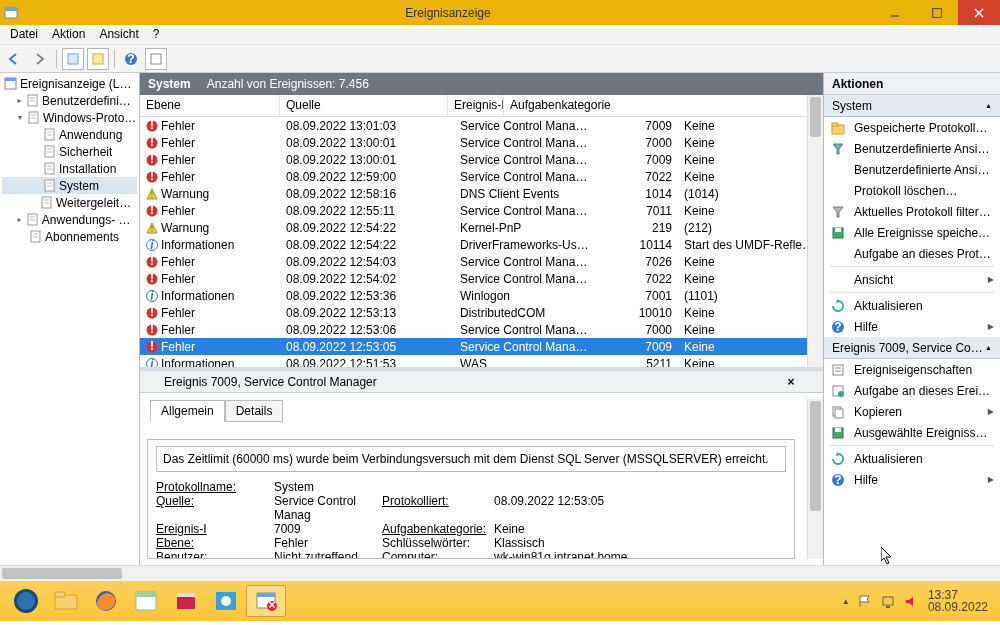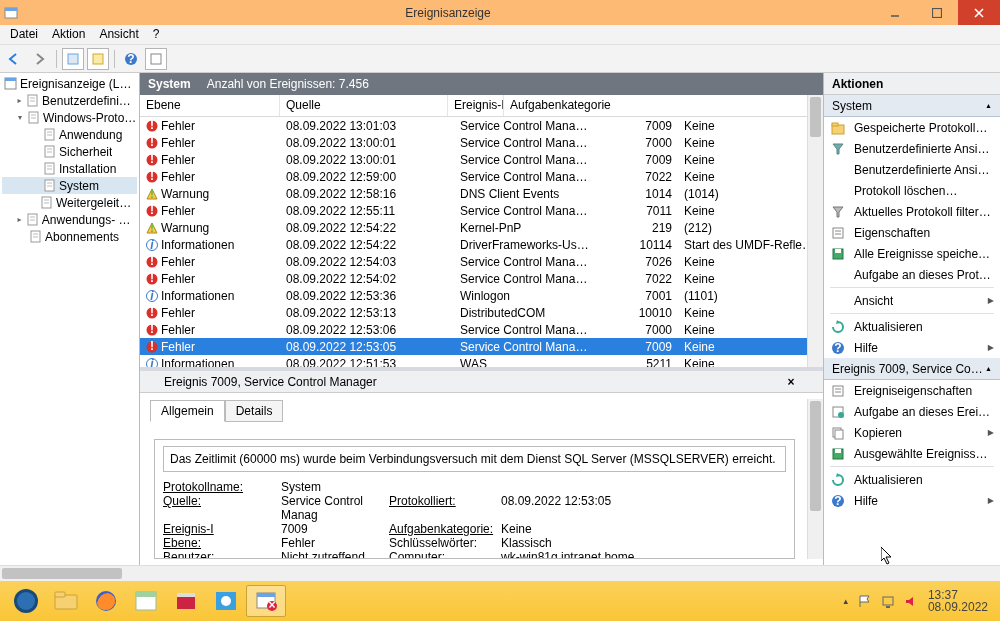--- a/index.html
+++ b/index.html
@@ -1,18 +1,18 @@
 <!DOCTYPE html>
 <html><head>
 <meta charset="utf-8">
 <style>
 *{box-sizing:border-box;margin:0;padding:0;font-family:"Segoe UI",Tahoma,sans-serif;font-size:12px;user-select:none}
 body{width:1000px;height:625px;overflow:hidden;background:#fff;position:relative}
 
-.titlebar{height:25px;background:#fdba74;display:flex;align-items:center}
+.titlebar{height:25px;background:#eab308;display:flex;align-items:center}
 .titlebar .icon{width:22px;display:flex;justify-content:center}
 .titlebar .title{flex:1;text-align:center;color:#333}
 .titlebar .ctl{width:42px;height:25px;display:flex;align-items:center;justify-content:center;color:#555}
 .titlebar .ctl svg{display:block}
 .titlebar .close{background:#d0402b;color:#fff}
 
 .menubar{height:20px;background:#f3f3f3;border-bottom:1px solid #e0e0e0;display:flex;align-items:flex-start;padding:0 4px;gap:2px}
 .menubar span{padding:2px 6px}
 
 .toolbar{height:28px;background:#f3f3f3;border-bottom:1px solid #ccc;display:flex;align-items:center;padding:0 4px;gap:3px}
@@ -45,21 +45,21 @@
 .gc{padding:0 6px;white-space:nowrap;overflow:hidden;text-overflow:ellipsis}
 .c0{width:140px}.c1{width:174px}.c2{width:168px}.c3{width:56px;text-align:right}.c4{flex:1}
 .cellic{width:12px;height:12px;display:inline-flex;align-items:center;justify-content:center;margin-right:3px;vertical-align:-2px}
 
 .detail{height:198px;border-top:4px solid #d6dae0;display:flex;flex-direction:column;position:relative}
 .dhead{height:22px;background:#eef0f2;border-bottom:1px solid #ccc;display:flex;align-items:center;padding:0 24px;gap:6px}
 .dhead .dclose{margin-left:auto;width:16px;height:16px;display:flex;align-items:center;justify-content:center;font-weight:bold}
 .tabs{display:flex;margin:6px 0 18px 10px}
 .tabs .tab{padding:3px 10px;border:1px solid #bbb;background:#f4f4f4;position:relative;top:1px}
 .tabs .tab.active{background:#fff;border-bottom-color:#fff}
-.dbody{border:1px solid #bbb;margin:0 28px 6px 14px;flex:1;padding:6px 8px;overflow:hidden;position:relative}
+.dbody{border:1px solid #bbb;margin:0 28px 6px 7px;flex:1;padding:6px 8px;overflow:hidden;position:relative}
 .msgbox{border:1px solid #bbb;padding:5px 6px;margin-bottom:8px}
 .kv{display:flex}
 .kv .kcol{width:118px}
 .kv .vcol{width:108px}
 .kv .kcol2{width:112px}
 .kv .vcol2{flex:1}
 .kv .u{text-decoration:underline}
 .detail .scrolly{top:28px;bottom:6px}
 
 .actions{width:176px;display:flex;flex-direction:column}
@@ -569,30 +569,20 @@
           <span class="aic">
             <svg width="14" height="14">
               <path d="M2 2 L12 2 L8 7 L8 12 L6 12 L6 7 Z" fill="#bbb" stroke="#777"></path>
             </svg>
           </span>
           <span class="alab">Aktuelles Protokoll filtern…</span>
         </div>
         <div class="ai">
           <span class="aic">
             <svg width="14" height="14">
-              <rect x="2" y="2" width="10" height="10" fill="#fff" stroke="#888"></rect>
-              <line x1="4" y1="5" x2="10" y2="5" stroke="#888"></line>
-              <line x1="4" y1="8" x2="10" y2="8" stroke="#888"></line>
-            </svg>
-          </span>
-          <span class="alab">Eigenschaften</span>
-        </div>
-        <div class="ai">
-          <span class="aic">
-            <svg width="14" height="14">
               <rect x="2" y="2" width="10" height="10" fill="#4a6" stroke="#274"></rect>
               <rect x="4" y="2" width="6" height="4" fill="#fff"></rect>
             </svg>
           </span>
           <span class="alab">Alle Ereignisse speichern un…</span>
         </div>
         <div class="ai">
           <span class="aic"></span>
           <span class="alab">Aufgabe an dieses Protokoll…</span>
         </div>

